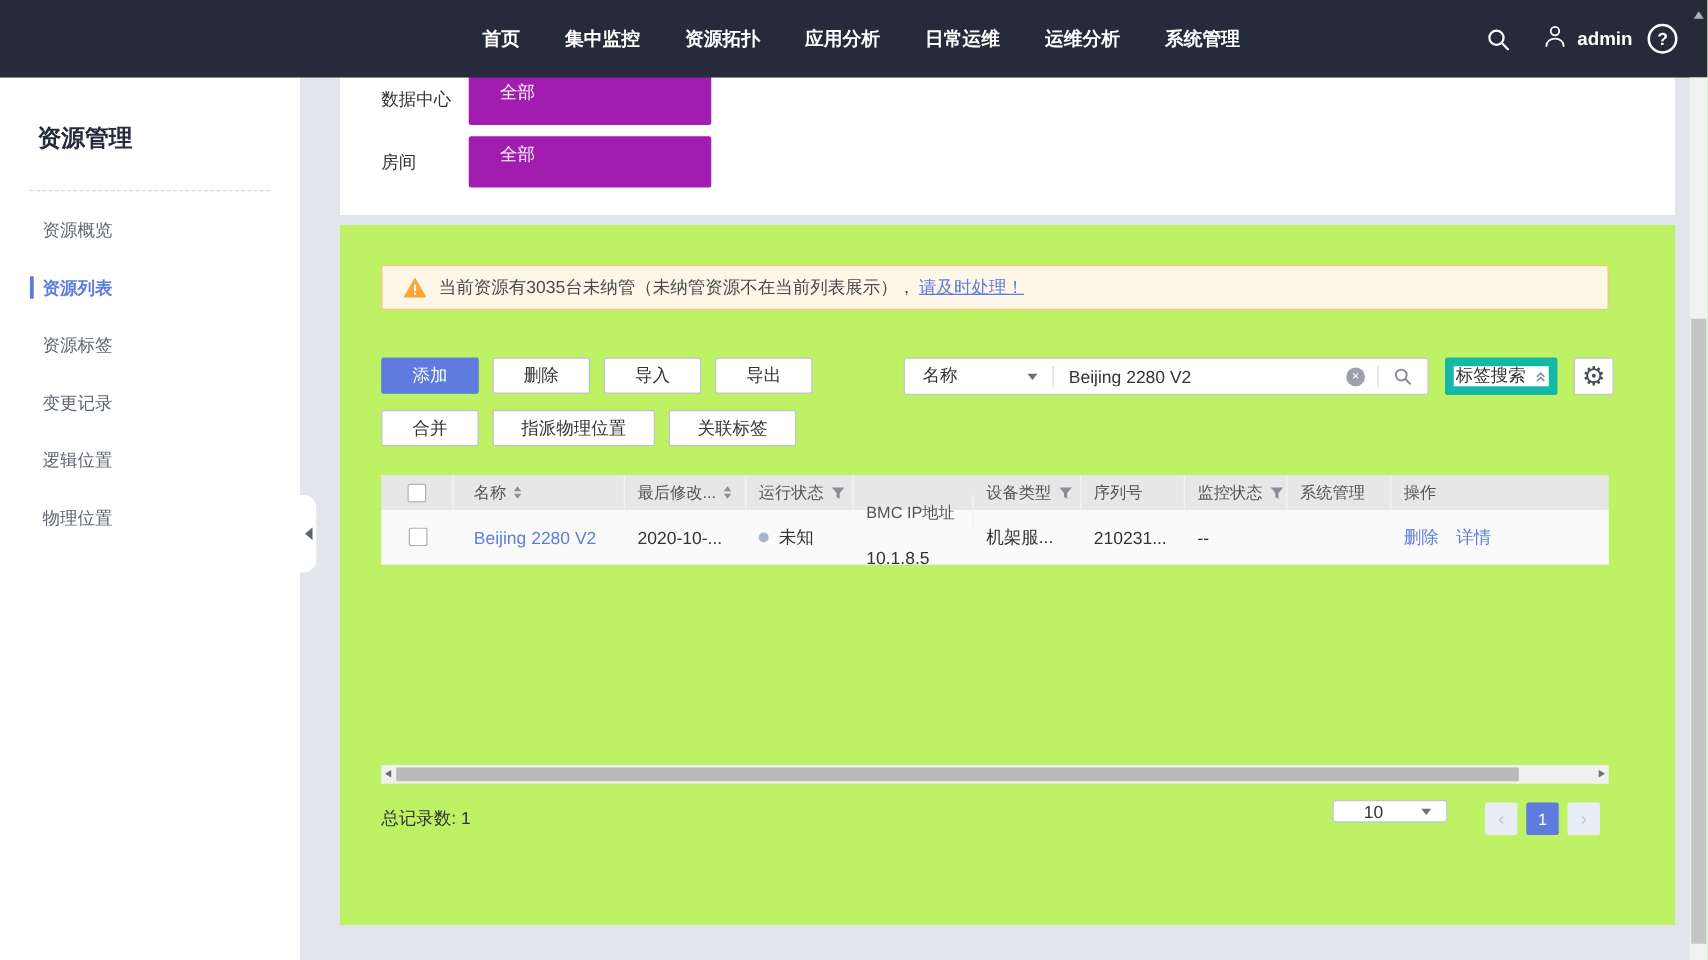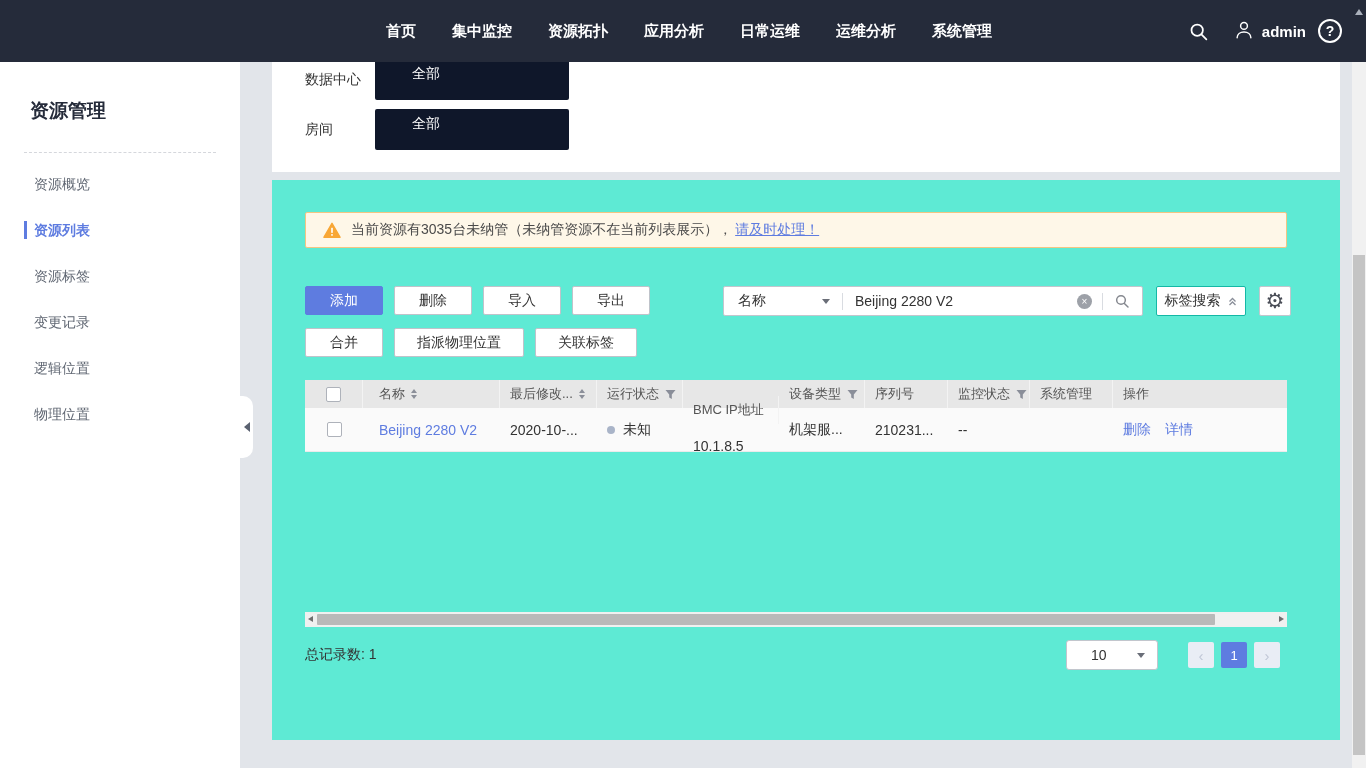--- a/index.html
+++ b/index.html
@@ -22,28 +22,28 @@
   .side-menu { margin-top:8px; }
   .side-item { position:relative; height:46px; line-height:46px; padding-left:34px; font-size:14px; color:#5f6672; cursor:pointer; }
   .side-item.active { color:#5e7ce0; font-weight:bold; }
   .side-item.active::before { content:''; position:absolute; left:24px; top:14px; width:3px; height:18px; background:#5e7ce0; }
   .collapse-tab { position:absolute; left:240px; top:396px; width:13px; height:62px; background:#fff;
                   border-radius:0 10px 10px 0; z-index:4; display:flex; align-items:center; justify-content:center; cursor:pointer; }
   .collapse-arrow { width:0; height:0; border-top:5px solid transparent; border-bottom:5px solid transparent; border-right:6px solid #5a6170; }
 
   
   .card1 { position:absolute; left:272px; top:62px; width:1068px; height:110px; background:#fff; }
-  .card2 { position:absolute; left:272px; top:180px; width:1068px; height:560px; background:#5eead4; }
+  .card2 { position:absolute; left:272px; top:180px; width:1068px; height:560px; background:#bef264; }
 
   
   .filter-row { position:absolute; left:33px; display:flex; align-items:center; height:29px; }
   .filter-row.r1 { top:3px; } .filter-row.r2 { top:53px; }
   .filter-label { width:70px; font-size:14px; color:#333; }
-  .filter-value-btn { width:194px; height:41px; background:#0f172a; color:#fff; font-size:14px;
-                      line-height:29px; padding-left:37px; border-radius:2px; cursor:pointer; }
+  .filter-value-btn { width:194px; height:41px; background:#a21caf; color:#fff; font-size:14px;
+                      line-height:29px; padding-left:25px; border-radius:2px; cursor:pointer; }
 
   
   .alert { position:absolute; left:33px; top:32px; width:982px; height:36px; background:#fef7e8;
            border:1px solid #f3c583; border-radius:2px; display:flex; align-items:center; padding-left:17px; }
   .alert-text { font-size:14px; color:#4a4a4a; margin-left:10px; }
   .alert-link { font-size:14px; color:#5e7ce0; text-decoration:underline; margin-left:3px; cursor:pointer; }
 
   
   .toolbar-row { position:absolute; left:33px; display:flex; gap:11px; }
   .toolbar-row.r1 { top:106px; } .toolbar-row.r2 { top:148px;align-items:center; }
@@ -55,21 +55,21 @@
   .search-row { position:absolute; left:451px; top:106px; display:flex; align-items:center; gap:13px; }
   .search-box { width:420px; height:30px; background:#fff; border:1px solid #c2c6cd; border-radius:2px; display:flex; align-items:center; }
   .search-cat { width:118px; padding:0 12px 0 14px; font-size:14px; color:#333; display:flex; align-items:center;
                 justify-content:space-between; cursor:pointer; }
   .caret-down { width:0; height:0; border-left:4.5px solid transparent; border-right:4.5px solid transparent; border-top:5.5px solid #6a6e78; }
   .vdiv { width:1px; height:17px; background:#d9dce1; }
   .search-input { flex:1; height:26px; border:none; outline:none; font-size:14px; color:#333; padding-left:12px; background:transparent; }
   .clear-icon { width:15px; height:15px; border-radius:50%; background:#9da1a8; color:#fff; font-size:10px; line-height:15px;
                 text-align:center; margin-right:10px; cursor:pointer; flex:none; }
   .search-glass { margin:0 12px 0 11px; cursor:pointer; display:flex; }
-  .tag-btn { width:90px; height:30px; background:#fff; border:1px solid #14b8a6; border-radius:2px; font-size:14px; color:#333;
+  .tag-btn { width:90px; height:30px; background:#fff; border:7px solid #14b8a6; border-radius:2px; font-size:14px; color:#333;
              display:flex; align-items:center; justify-content:center; gap:6px; cursor:pointer; }
   .gear-btn { width:32px; height:30px; background:#fff; border:1px solid #c2c6cd; border-radius:2px;
               display:flex; align-items:center; justify-content:center; cursor:pointer; }
   .gear-glyph { font-family:"DejaVu Sans",sans-serif; font-size:21px; color:#4a4e57; line-height:1; }
 
   
   .res-table { position:absolute; left:33px; top:200px; width:982px; }
   .thead { display:flex; height:28px; background:#e7e7e7; align-items:center; }
   .th { height:28px; display:flex; align-items:center; gap:6px; padding-left:10px; font-size:13px; color:#555;
         border-right:1px solid #f3f3f3; overflow:hidden; white-space:nowrap; }
@@ -89,21 +89,21 @@
 
   
   .h-scroll { position:absolute; left:33px; top:432px; width:982px; height:15px; background:#f0f0f0; }
   .h-thumb { position:absolute; left:12px; top:2px; width:898px; height:11px; background:#b9b9b9; border-radius:1px; cursor:pointer; }
   .h-arrow { position:absolute; top:4px; width:0; height:0; border-top:3.5px solid transparent; border-bottom:3.5px solid transparent; cursor:pointer; }
   .h-arrow.left { left:3px; border-right:5px solid #6f6f6f; }
   .h-arrow.right { right:3px; border-left:5px solid #6f6f6f; }
 
   
   .total-label { position:absolute; left:33px; top:466px; font-size:14px; color:#333; }
-  .page-size { position:absolute; left:794px; top:460px; width:92px; height:30px; background:#fff; border:1px solid #c2c6cd;
+  .page-size { position:absolute; left:794px; top:460px; width:92px; height:18px; background:#fff; border:1px solid #c2c6cd;
                border-radius:3px; display:flex; align-items:center; justify-content:space-between; padding:0 12px 0 24px;
                font-size:14px; color:#333; cursor:pointer; }
   .pager { position:absolute; left:916px; top:462px; display:flex; gap:7px; }
   .page-btn { width:26px; height:26px; border-radius:2px; display:flex; align-items:center; justify-content:center;
               font-size:13px; cursor:pointer; }
   .page-btn.nav { background:#e9edf5; color:#c0c7d6; font-size:15px; }
   .page-btn.current { background:#5e7ce0; color:#fff; }
 
   
   .v-scroll { position:absolute; right:0; top:62px; width:14px; bottom:0; background:#f1f1f1; z-index:6; }

